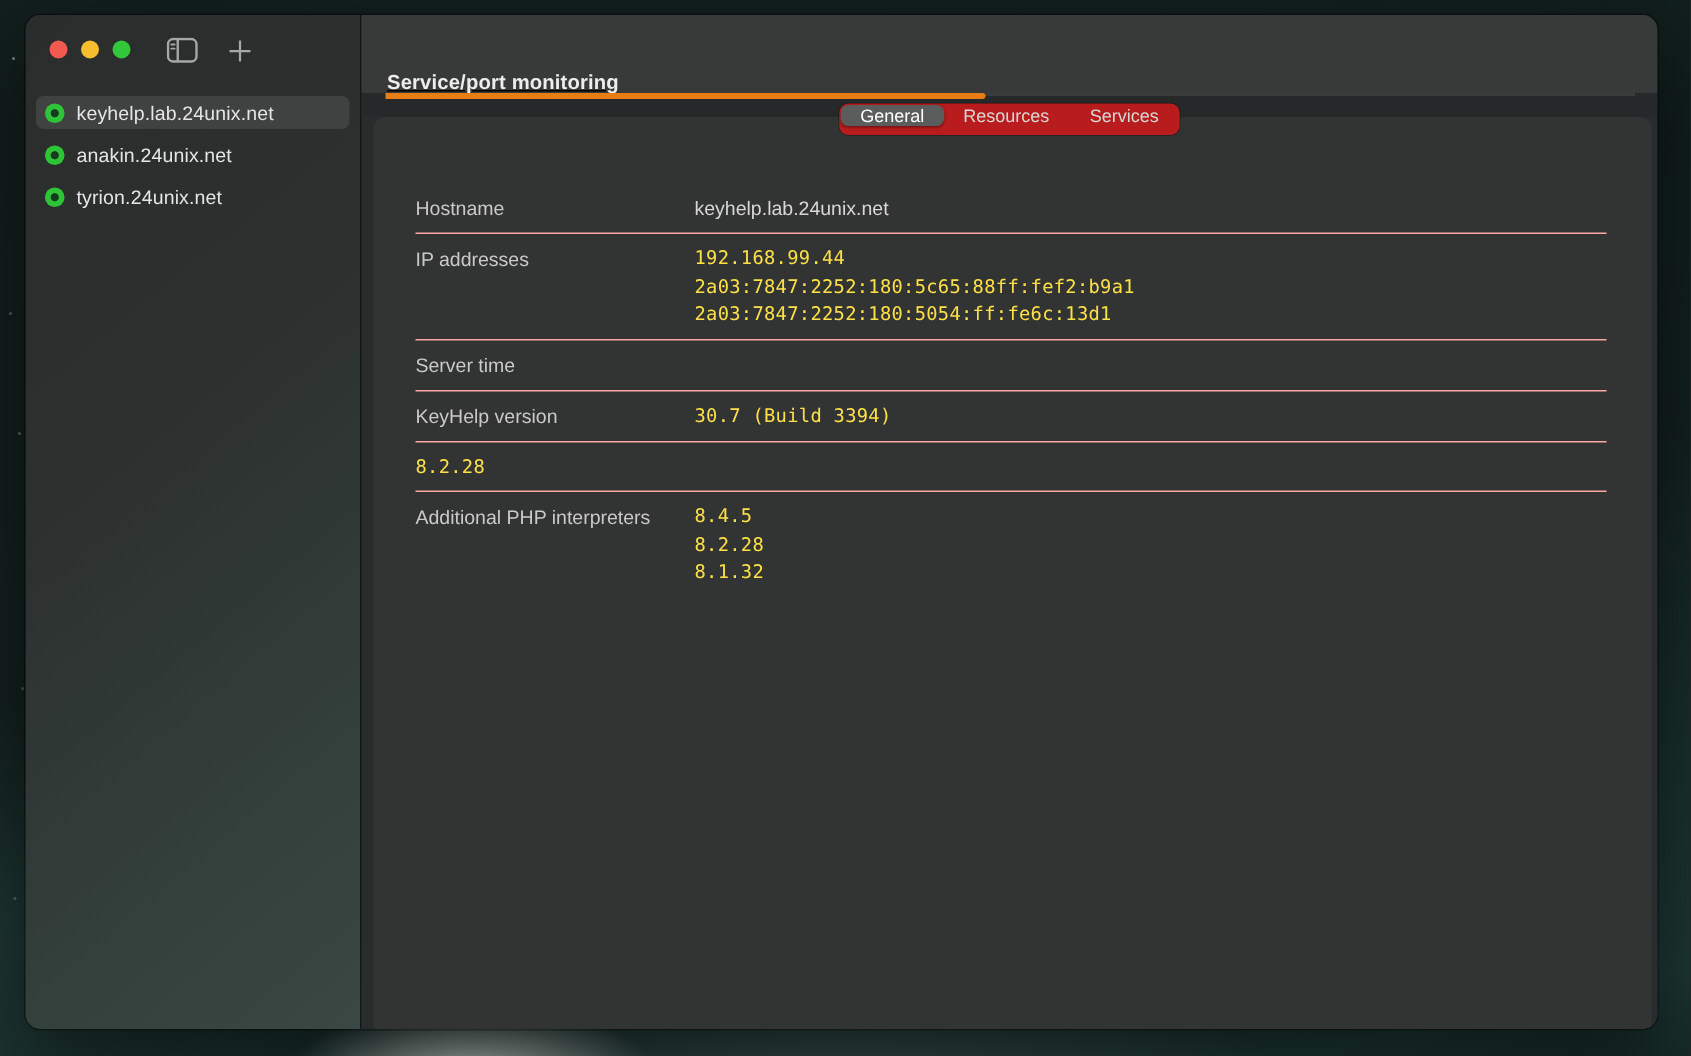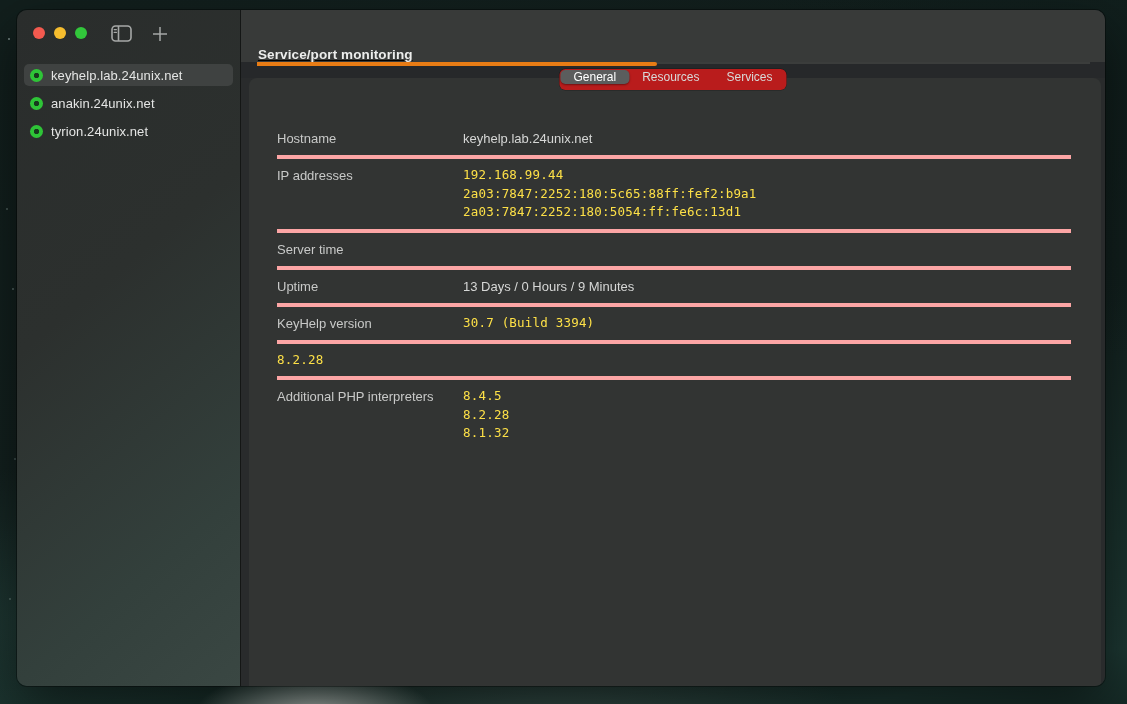--- a/index.html
+++ b/index.html
@@ -100,21 +100,21 @@
   .segment{
     border:none; background:none; font-family:inherit; font-size:12px; color:#d8d9d8;
     padding:0 13px; border-radius:5px; display:flex; align-items:center; cursor:pointer;
     position:relative;
   }
   .segment.selected{ background:var(--pill); color:#ffffff; box-shadow:0 1px 2px rgba(0,0,0,.4); }
   .seg-sep{ width:1px; background:#474948; margin:4px 0; }
 
   
   .detail-table{ width:794px; }
-  .detail-row{ display:flex; padding:7px 0; border-bottom:4px solid #fca5a5; }
+  .detail-row{ display:flex; padding:7px 0; border-bottom:1px solid #fca5a5; }
   .detail-row:last-child{ border-bottom:none;justify-content:flex-end; }
   .detail-label{
     width:186px; flex:0 0 186px; font-size:13px; color:#c8c9c8; line-height:19px;
   }
   .detail-values{ flex:1; }
   .value-line{ font-size:13px; color:#d6d7d6; line-height:19px; }
   .detail-row.mono .value-line{
     font-family:"DejaVu Sans Mono","Liberation Mono",monospace;
     font-size:12.5px; color:#fde047; letter-spacing:.2px; line-height:18.5px;
   }
@@ -199,26 +199,20 @@
               <div class="detail-label">IP addresses</div>
               <div class="detail-values">
                 <div class="value-line">192.168.99.44</div>
                 <div class="value-line">2a03:7847:2252:180:5c65:88ff:fef2:b9a1</div>
                 <div class="value-line">2a03:7847:2252:180:5054:ff:fe6c:13d1</div>
               </div>
             </div>
             <div class="detail-row mono">
               <div class="detail-label">Server time</div>
             </div>
-            <div class="detail-row">
-              <div class="detail-label">Uptime</div>
-              <div class="detail-values">
-                <div class="value-line">13 Days / 0 Hours / 9 Minutes</div>
-              </div>
-            </div>
             <div class="detail-row mono">
               <div class="detail-label">KeyHelp version</div>
               <div class="detail-values">
                 <div class="value-line">30.7 (Build 3394)</div>
               </div>
             </div>
             <div class="detail-row mono">
               <div class="detail-values">
                 <div class="value-line">8.2.28</div>
               </div>

